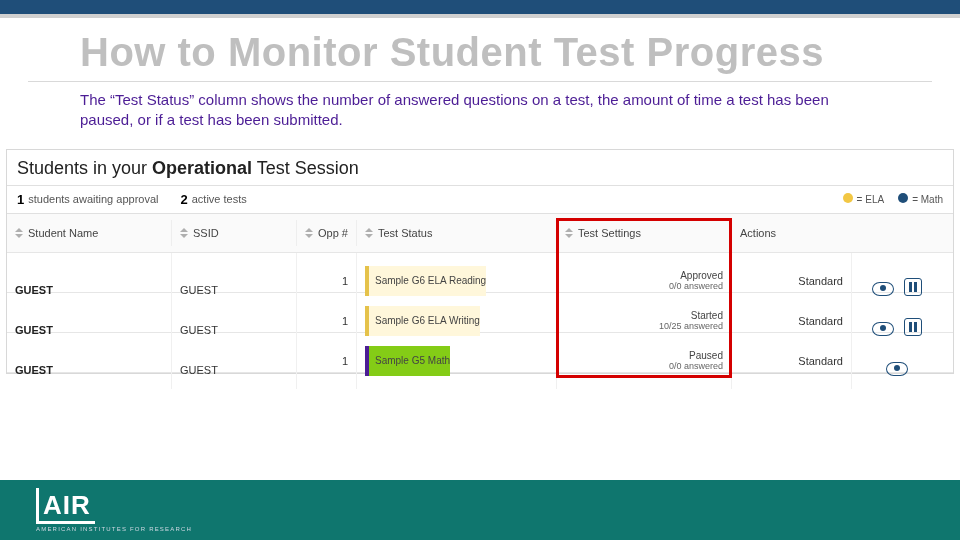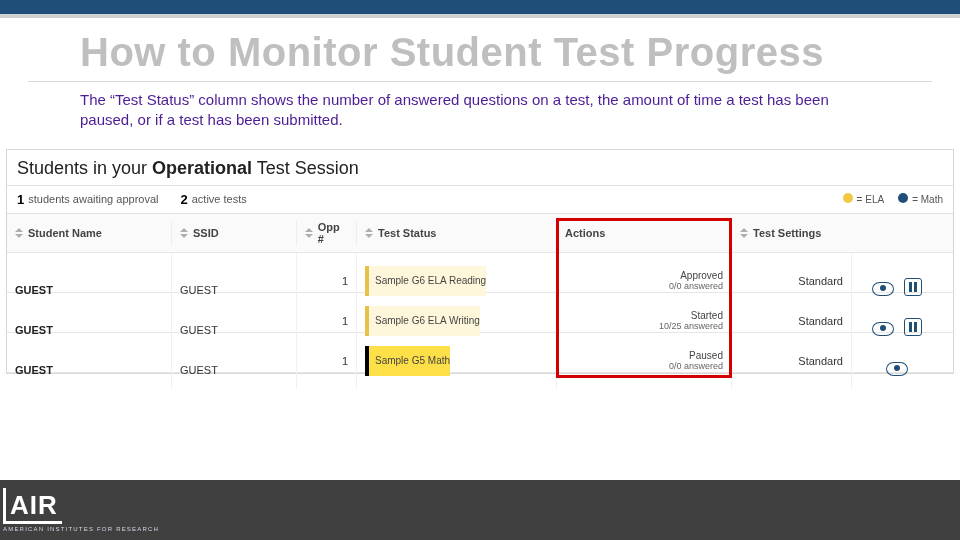--- a/index.html
+++ b/index.html
@@ -66,41 +66,41 @@
   .header-row, .data-row {
     display: grid;
     grid-template-columns: 165px 125px 60px 200px 175px 120px 90px;
     align-items: center;
     border-bottom: 1px solid #e6e6e6;
     font-size: 11px;
     color: #333;
   }
   .header-row {
     background: #fafafa;
-    font-weight: 700;
+    font-weight: 400;
     color: #444;
     padding: 6px 0;
   }
   .header-row .hcell { display:flex; align-items:center; padding: 0 8px; border-right: 1px solid #eee; height: 26px;}
   .header-row .hcell:last-child { border-right:none; }
   .sort-icon {
     width: 8px; height: 10px; margin-right: 5px; position: relative; opacity: .45;
   }
   .sort-icon::before, .sort-icon::after {
     content:''; position:absolute; left:0; border-left:4px solid transparent; border-right:4px solid transparent;
   }
   .sort-icon::before { top:0; border-bottom:4px solid #555;}
   .sort-icon::after { bottom:0; border-top:4px solid #555;}
   .data-row { height: 40px; }
   .cell { padding: 13px 8px; border-right: 1px solid #f0f0f0; height:100%; display:flex; align-items:flex-end;}
   .cell:last-child{border-right:none;}
   .cell.center { justify-content:center; text-align:center; flex-direction:column; }
   .test-name-cell { font-size: 10px; color:#444; }
   .chip-ela { border-left: 4px solid #e5c24a; background: #fff7db; padding-left:6px; height: 30px; display:flex; align-items:center; font-size:10px;}
-  .chip-math { border-left: 4px solid #000000; background: #fde047; padding-left:6px; height:30px; display:flex; align-items:center; font-size:10px;}
+  .chip-math { border-left: 4px solid #4c1d95; background: #84cc16; padding-left:6px; height:30px; display:flex; align-items:center; font-size:10px;}
   .status-cell { flex-direction:column; justify-content:center; font-size:10px; color:#444;}
   .status-cell .main { font-size:10px;}
   .status-cell .sub { font-size:9px; color:#666;margin-left:25px;}
   .bold-name { font-weight:700; color:#222; font-size:11px;}
   .actions-cell { gap: 10px; justify-content:center;}
   .eye-icon {
     width:22px; height:14px; border:1.5px solid #1f4e79; border-radius:70% / 100%; position:relative; cursor:pointer;
   }
   .eye-icon::after{
     content:''; position:absolute; width:6px; height:6px; background:#1f4e79; border-radius:50%; top:2.5px; left:6.5px;
@@ -119,24 +119,24 @@
     pointer-events:none;
     top: 218px;
     left: 556px;
     width: 176px;
     height: 160px;
   }
   .footer-bar {
     position:absolute;
     bottom:0; left:0; right:0;
     height:60px;
-    background:#404040;
+    background:#0f766e;
     display:flex;
     align-items:center;
-    padding-left:3px;
+    padding-left:36px;
   }
   .air-logo {
     color:#fff;
     display:flex;
     align-items:center;
   }
   .air-mark {
     font-weight:800;
     font-size:26px;
     letter-spacing:1px;
@@ -193,25 +193,25 @@
       </div>
     <div class="hcell">
         <span class="sort-icon"></span>
         <span>Opp #</span>
       </div>
     <div class="hcell">
         <span class="sort-icon"></span>
         <span>Test Status</span>
       </div>
     <div class="hcell">
+        <span class="sort-icon"></span>
+        <span>Test Settings</span>
+      </div>
+    <div class="hcell">
         <span>Actions</span>
-      </div>
-    <div class="hcell">
-        <span class="sort-icon"></span>
-        <span>Test Settings</span>
       </div>
   </div>
 
   <div id="rows-container">
       <div class="data-row">
         <div class="cell">
           <span class="bold-name">GUEST</span>
         </div>
         <div class="cell">
           <span>GUEST</span>

